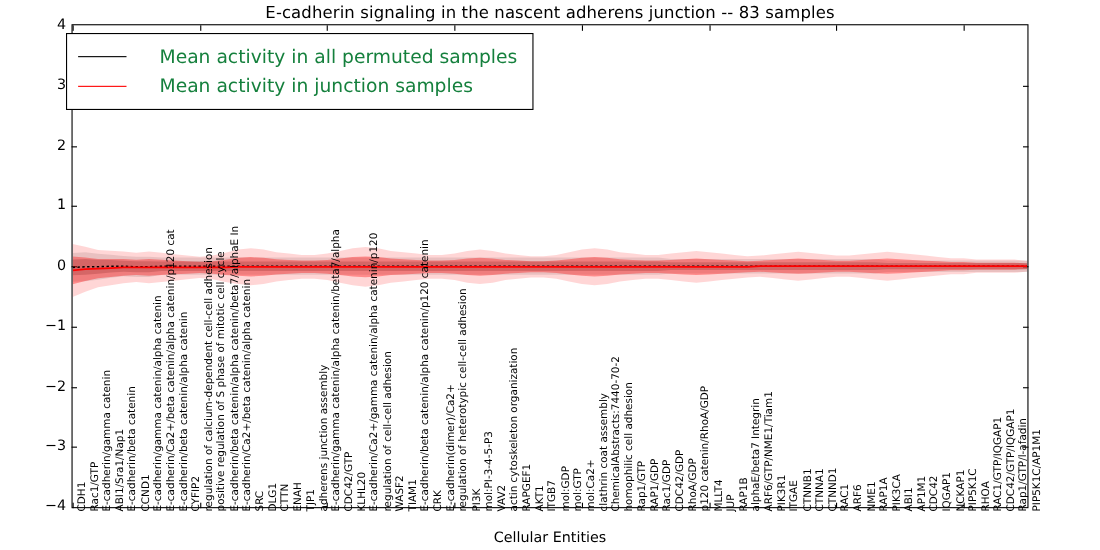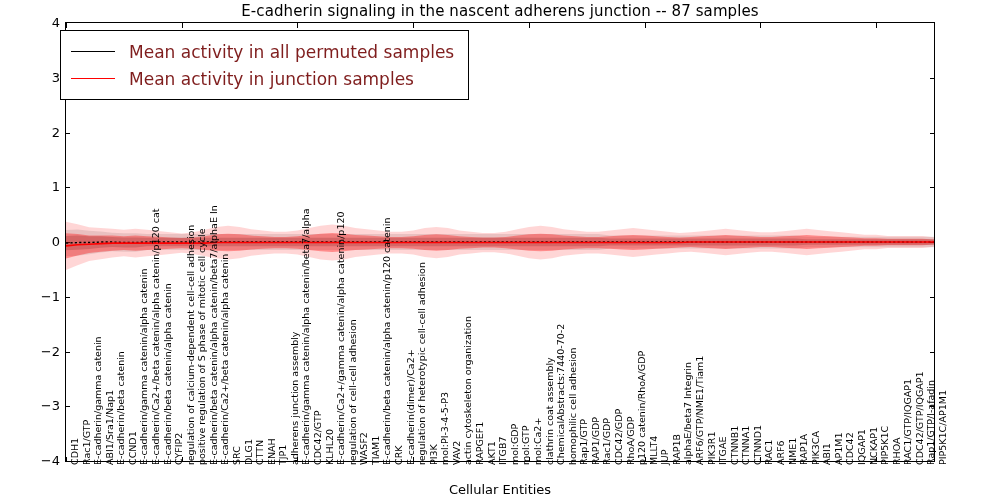--- a/index.html
+++ b/index.html
@@ -41,30 +41,30 @@
   }
   
   #legend{
     position:absolute;left:60px;top:30px;
     border:1px solid #000;background:#fff;
     padding:7px 14px 7px 10px;
   }
   .legend-row{display:flex;align-items:center;height:27px;}
   .legend-swatch{width:44px;height:0;border-top:1.6px solid #000;margin-right:14px;}
   .legend-swatch.red{border-top-color:#ff0000;}
-  .legend-text{font-size:17px;color:#7f1d1d;white-space:nowrap;}
+  .legend-text{font-size:17px;color:#15803d;white-space:nowrap;margin-left:16px;}
   
   #data-svg{position:absolute;left:0;top:0;}
 </style>
 </head>
 <body>
 
 <div id="root">
 
-  <div id="chart-title">E-cadherin signaling in the nascent adherens junction -- 87 samples</div>
+  <div id="chart-title">E-cadherin signaling in the nascent adherens junction -- 83 samples</div>
 
   <div id="x-axis-label">Cellular Entities</div>
 
   <div id="ytick-container">
       <div class="ytick" style="top: 16px;">4</div>
       <div class="ytick" style="top: 70.75px;">3</div>
       <div class="ytick" style="top: 125.5px;">2</div>
       <div class="ytick" style="top: 180.25px;">1</div>
       <div class="ytick" style="top: 235px;">0</div>
       <div class="ytick" style="top: 289.75px;">−1</div>

